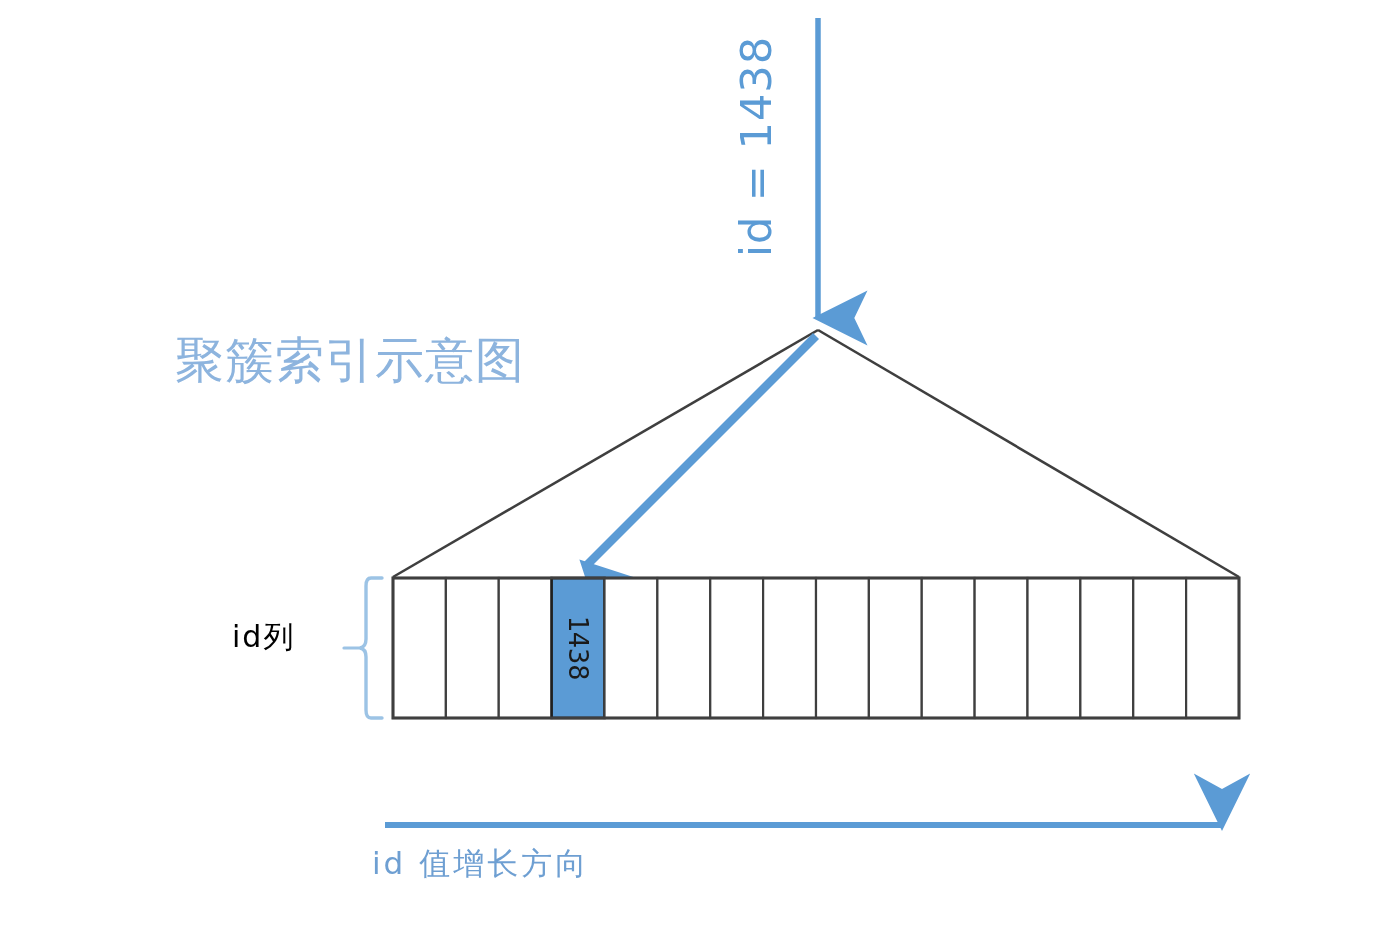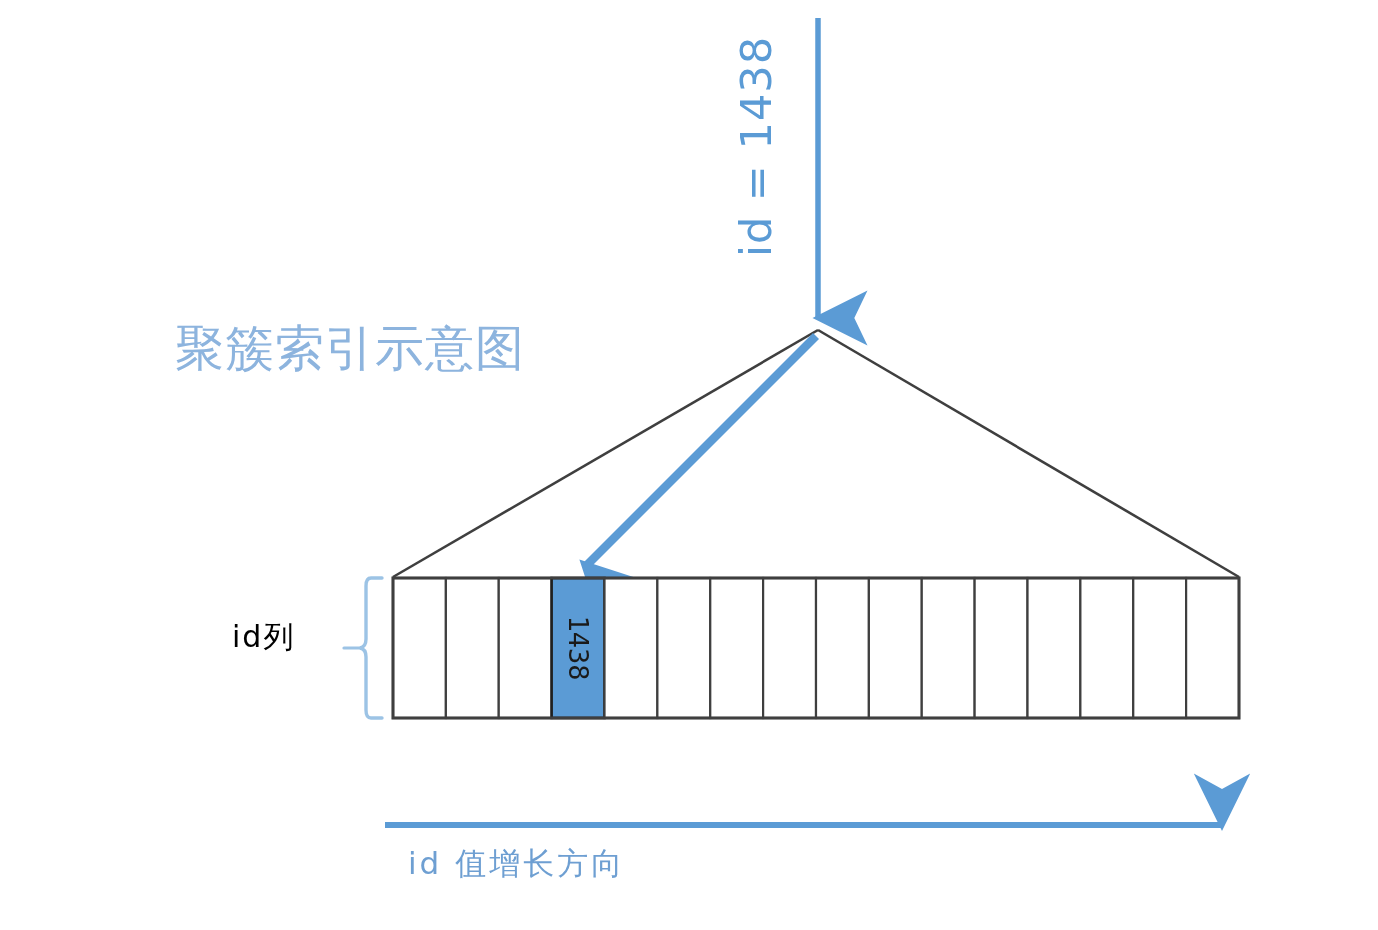--- a/index.html
+++ b/index.html
@@ -25,21 +25,21 @@
     left: 0; top: 0;
     width: 1378px;
     height: 930px;
   }
   .txt {
     position: absolute;
     white-space: nowrap;
   }
   #diagram-title {
     left: 175px;
-    top: 316px;
+    top: 328px;
     font-size: 49px;
     letter-spacing: 1px;
     color: #8DB4DE;
     font-family: Liberation Serif, serif;
     font-weight: 500;
   }
   #id-equals-label {
     left: 731px;
     top: 36px;
     font-size: 43px;
@@ -51,21 +51,21 @@
   }
   #id-column-label {
     left: 232px;
     top: 617px;
     font-size: 30px;
     color: #000000;
     font-family: "DejaVu Sans", "Liberation Sans", sans-serif;
     letter-spacing: 2px;
   }
   #growth-direction-label {
-    left: 408px;
+    left: 372px;
     top: 843px;
     font-size: 31px;
     color: #6E9FD2;
     font-family: "DejaVu Sans", "Liberation Sans", sans-serif;
     letter-spacing: 3px;
   }
   .cell-value-text {
     font-size: 27px;
     fill: #1a1a1a;
     font-family: "DejaVu Sans Mono", "Liberation Mono", monospace;

